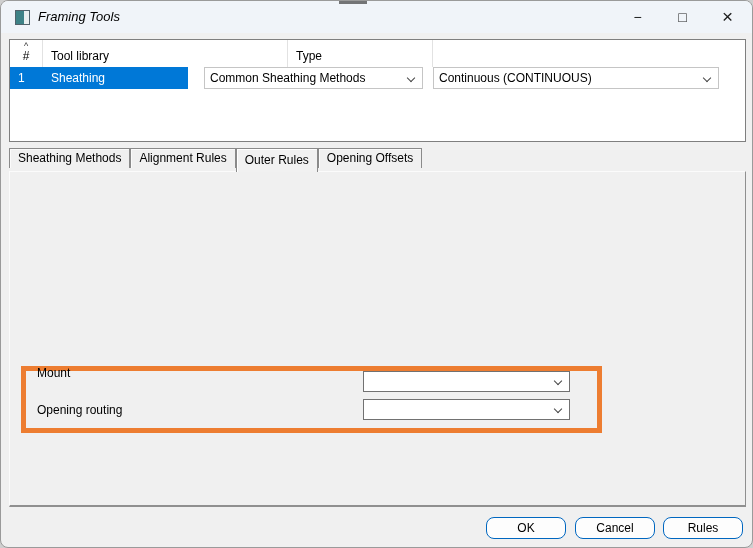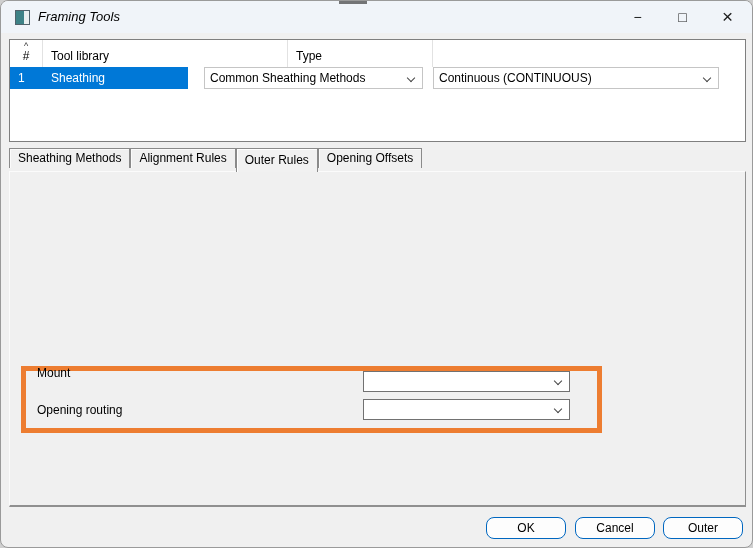--- a/index.html
+++ b/index.html
@@ -152,15 +152,15 @@
   </div>
 
   <div class="lbl" style="left:36px; top:399px; z-index:3;">Opening routing</div>
   <div class="combo" style="left:362px; top:398px; width:207px; z-index:3;">
     <span></span>
     <span class="chev"></span>
   </div>
 
   <div class="btn" style="left:485px;">OK</div>
   <div class="btn" style="left:574px;">Cancel</div>
-  <div class="btn" style="left:662px;">Outer</div>
+  <div class="btn" style="left:662px;">Rules</div>
 
 </div>
 
 </body></html>

